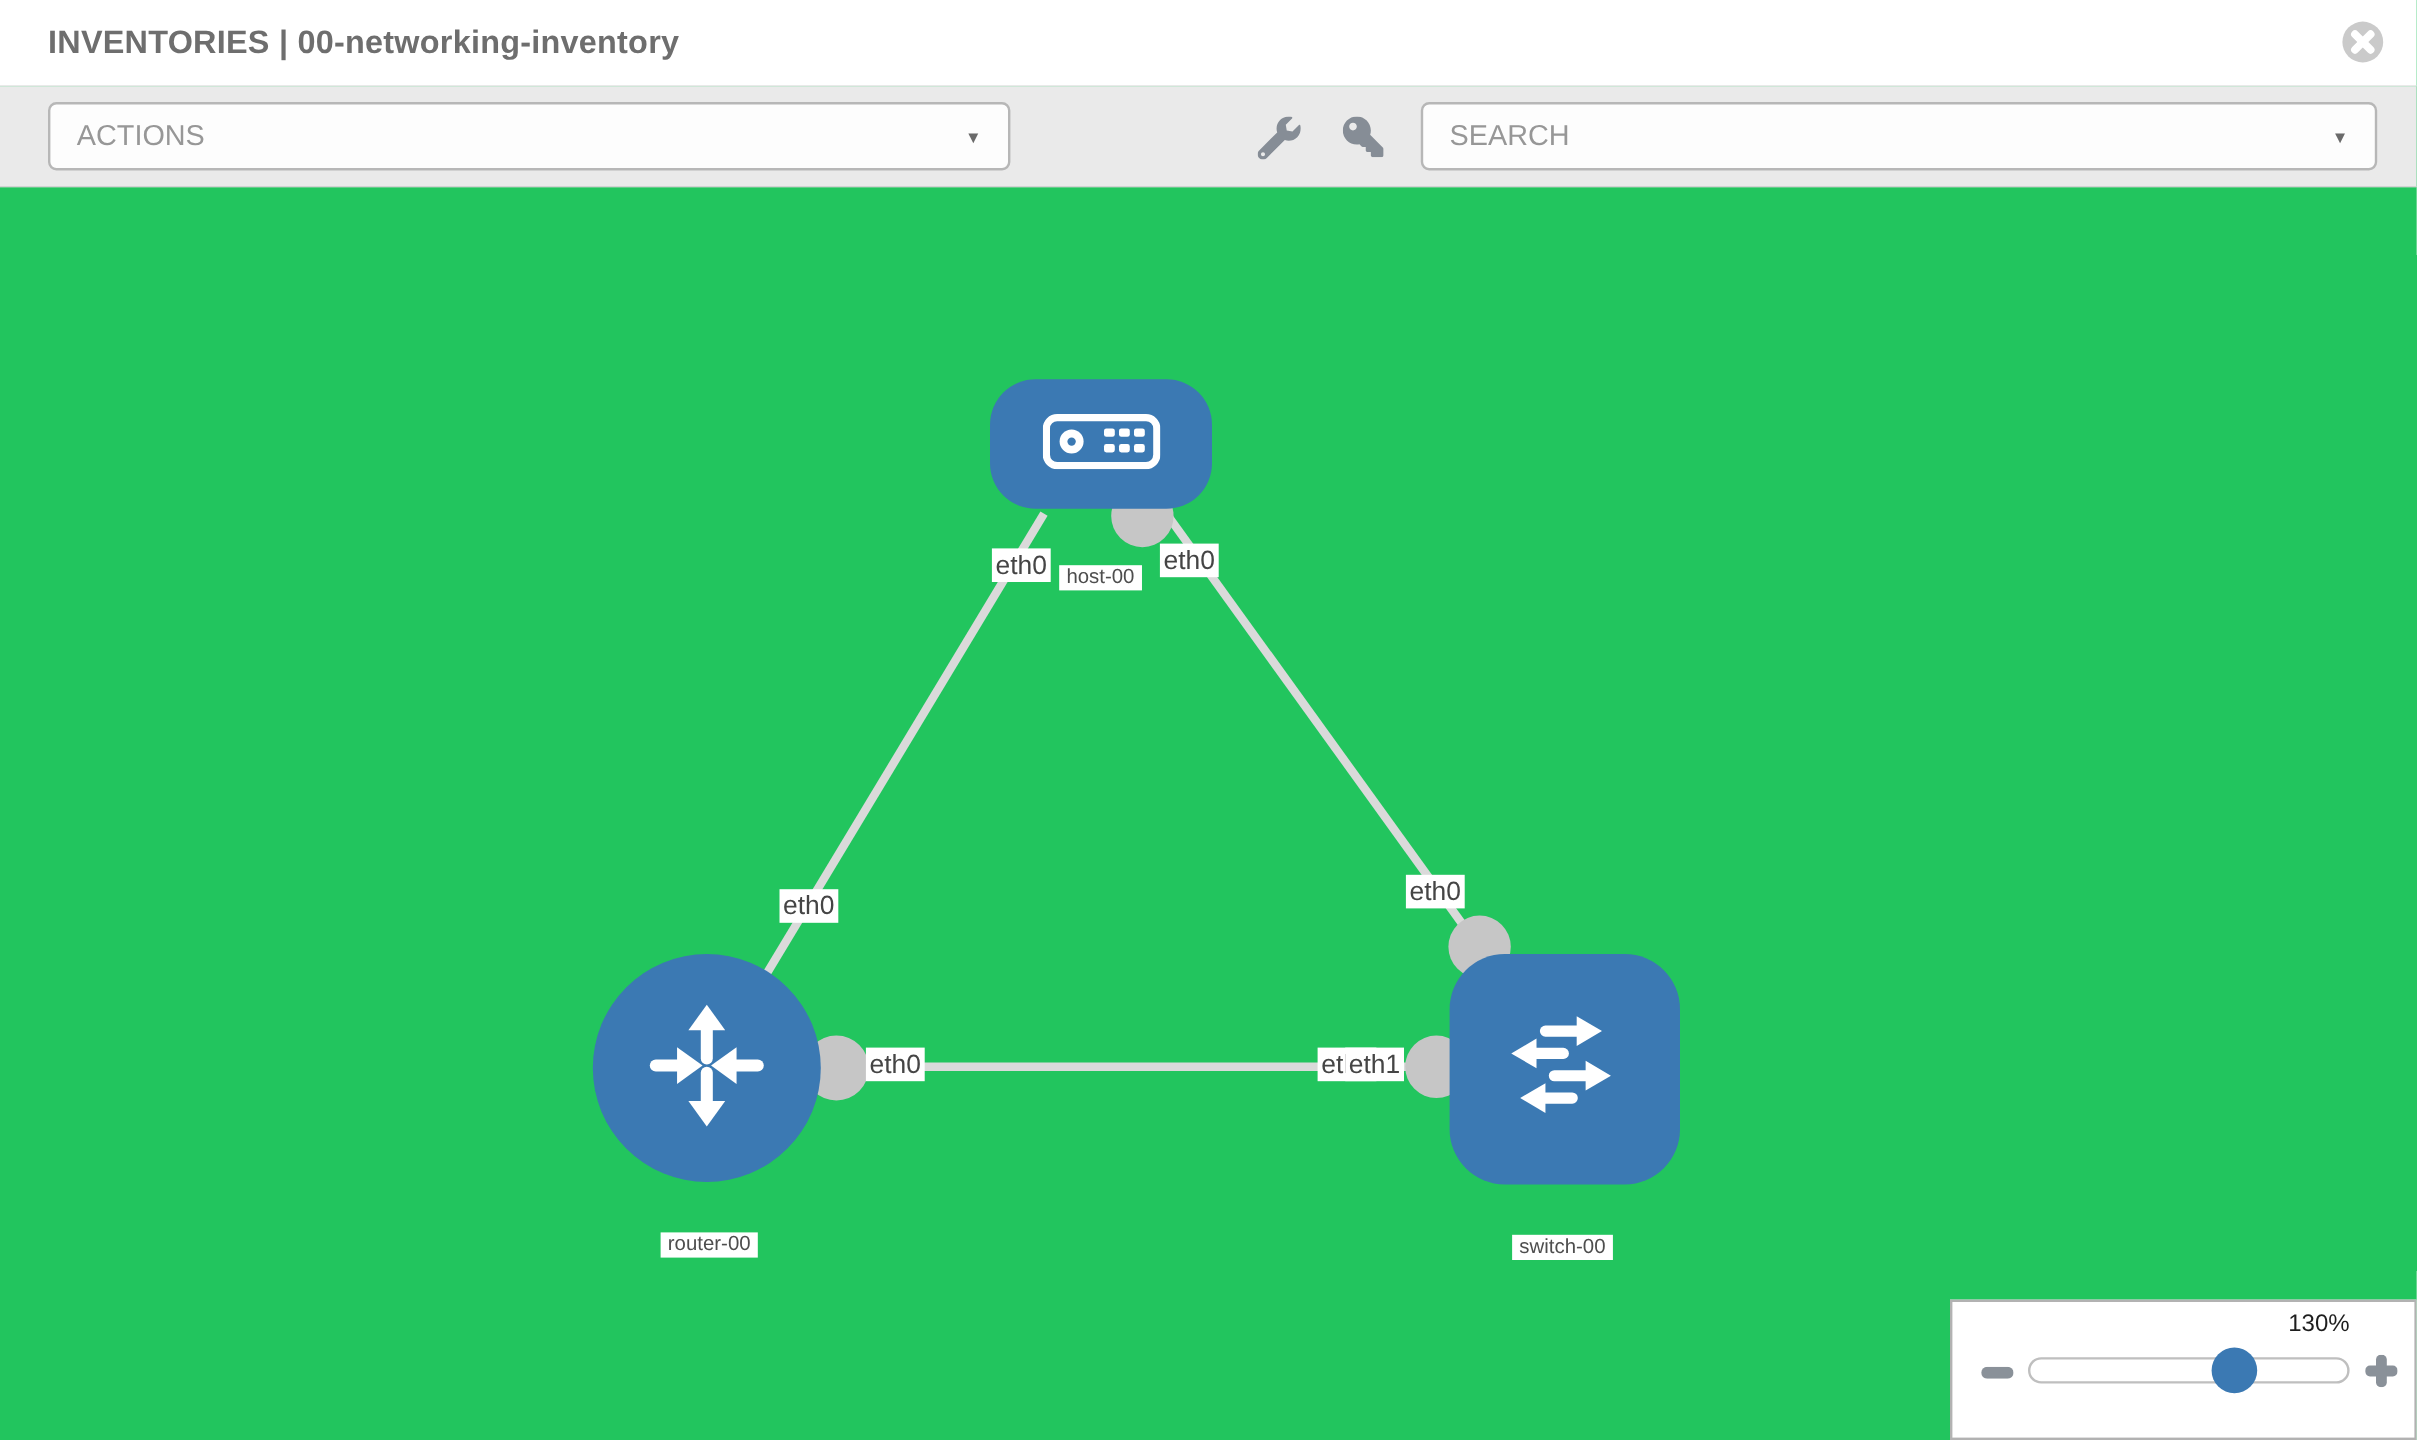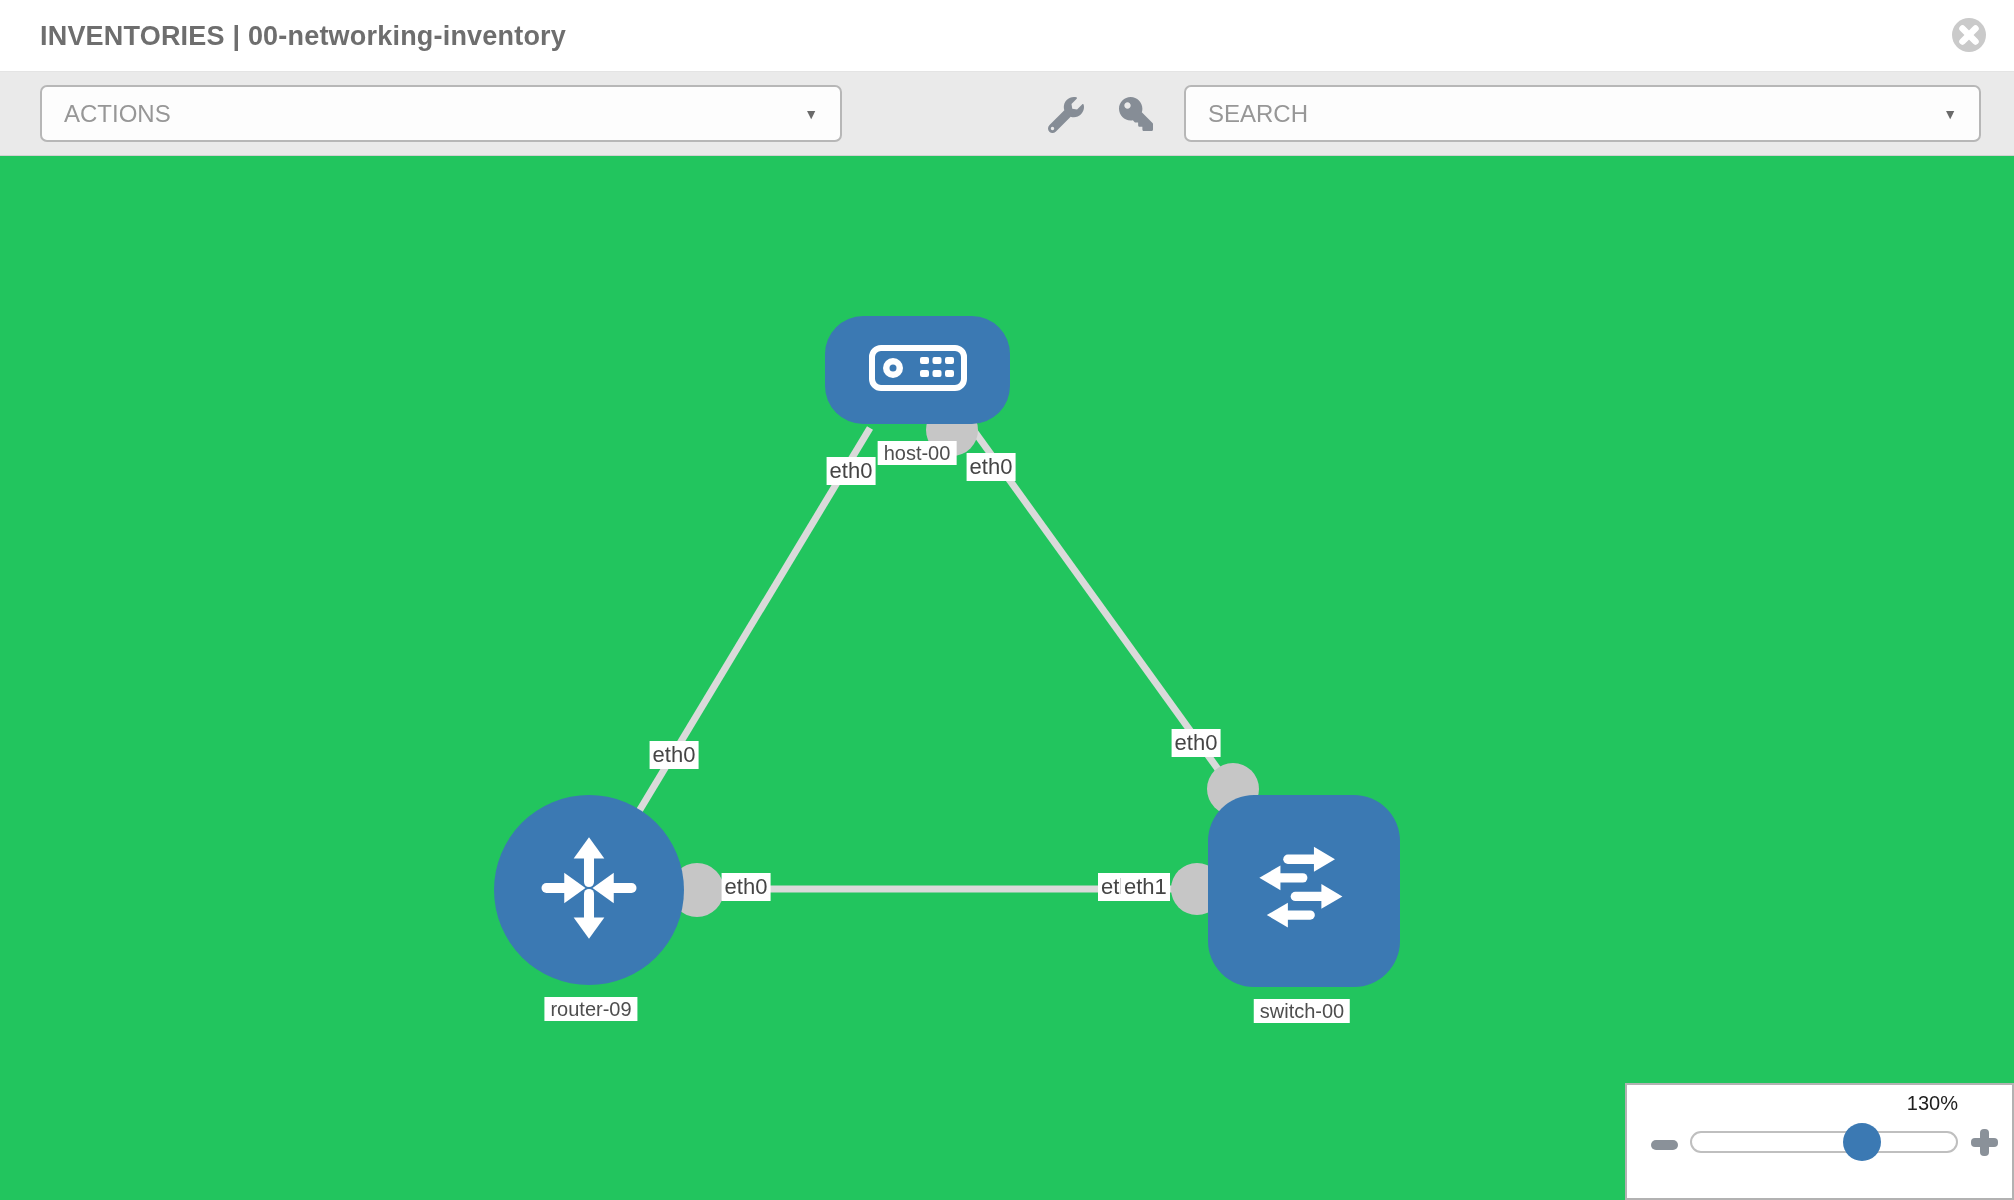--- a/index.html
+++ b/index.html
@@ -19,21 +19,21 @@
   .tool-ic{position:absolute;top:25px;cursor:pointer;}
   .ic-wrench{left:1048px;}
   .ic-key{left:1119px;}
 
   
   .edge-layer{position:absolute;left:0;top:0;z-index:1;pointer-events:none;}
   .node{position:absolute;background:#3b79b3;z-index:2;display:flex;align-items:center;justify-content:center;cursor:pointer;}
   .node-host{left:825px;top:316px;width:185px;height:108px;border-radius:38px;}
   .node-router{left:494px;top:795px;width:190px;height:190px;border-radius:50%;}
   .node-switch{left:1208px;top:795px;width:192px;height:192px;border-radius:46px;}
-  .node-label{position:absolute;z-index:3;background:#ffffff;color:#4e4e4e;font-size:20px;line-height:1.1;padding:1px 6px;transform:translateX(-50%);white-space:nowrap;}
+  .node-label{position:absolute;z-index:3;background:#ffffff;color:#4e4e4e;font-size:17px;line-height:1.1;padding:1px 6px;transform:translateX(-50%);white-space:nowrap;margin-top:30px;}
   .iface{position:absolute;z-index:3;background:#ffffff;color:#454545;font-size:22px;line-height:1.25;padding:0 3px;white-space:nowrap;}
   .iface.ctr{transform:translateX(-50%);}
   .iface.front{z-index:4;}
 
   
   .zoom-panel{position:absolute;left:1625px;top:1083px;width:389px;height:117px;box-sizing:border-box;background:#ffffff;border:2px solid #b2b2b2;z-index:7;}
   .zoom-level{position:absolute;left:63px;top:7px;width:268px;text-align:right;font-size:20px;color:#1e1e1e;}
   .zoom-minus,.zoom-plus{position:absolute;cursor:pointer;}
   .zoom-minus{left:24px;top:51px;}
   .zoom-plus{left:344px;top:44px;}
@@ -135,21 +135,21 @@
           <line x1="43" y1="56" x2="66" y2="56"></line>
             <polygon points="81,56 64,46 64,66" stroke="none"></polygon>
           <line x1="55" y1="71" x2="34" y2="71"></line>
             <polygon points="20,71 37,61 37,81" stroke="none"></polygon>
         </g>
       </svg>
     </span>
   </div>
 
   <div class="node-label" style="left:917px;top:441px;">host-00</div>
-  <div class="node-label" style="left:591px;top:997px;">router-09</div>
+  <div class="node-label" style="left:591px;top:997px;">router-00</div>
   <div class="node-label" style="left:1302px;top:999px;text-align:right;">switch-00</div>
 
   <div class="iface ctr" style="left:851px;top:457px;">eth0</div>
   <div class="iface ctr" style="left:991px;top:453px;">eth0</div>
   <div class="iface ctr" style="left:674px;top:741px;">eth0</div>
   <div class="iface ctr" style="left:1196px;top:729px;">eth0</div>
   <div class="iface ctr" style="left:746px;top:873px;">eth0</div>
   <div class="iface" style="left:1098px;top:873px;">eth0</div>
   <div class="iface front" style="left:1121px;top:873px;text-align:right;">eth1</div>
 

